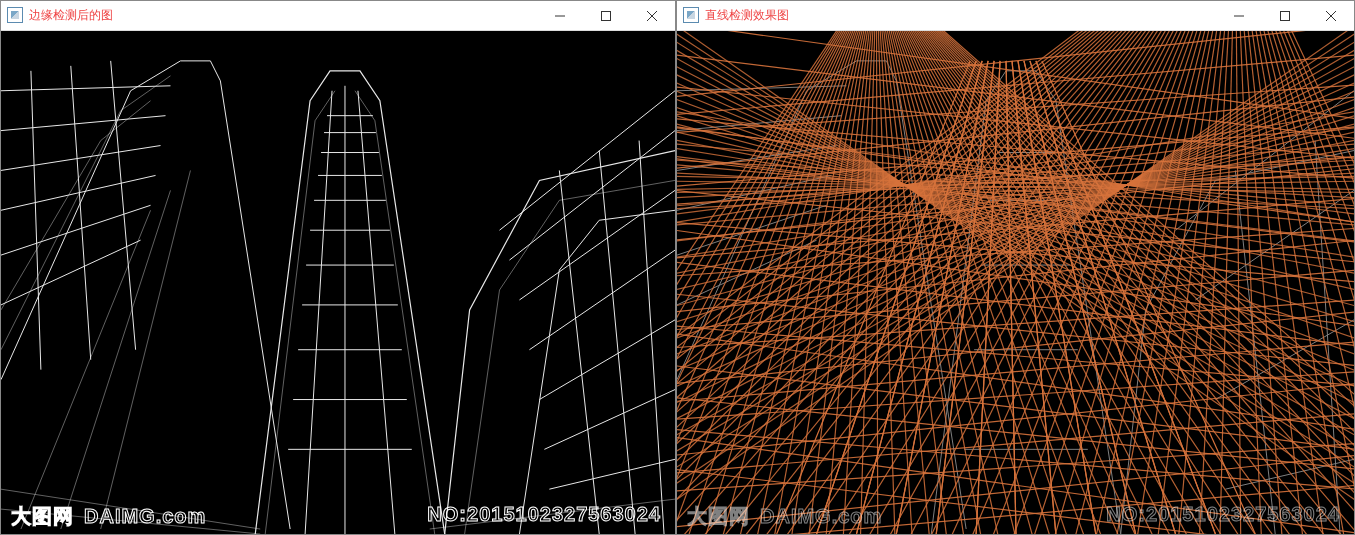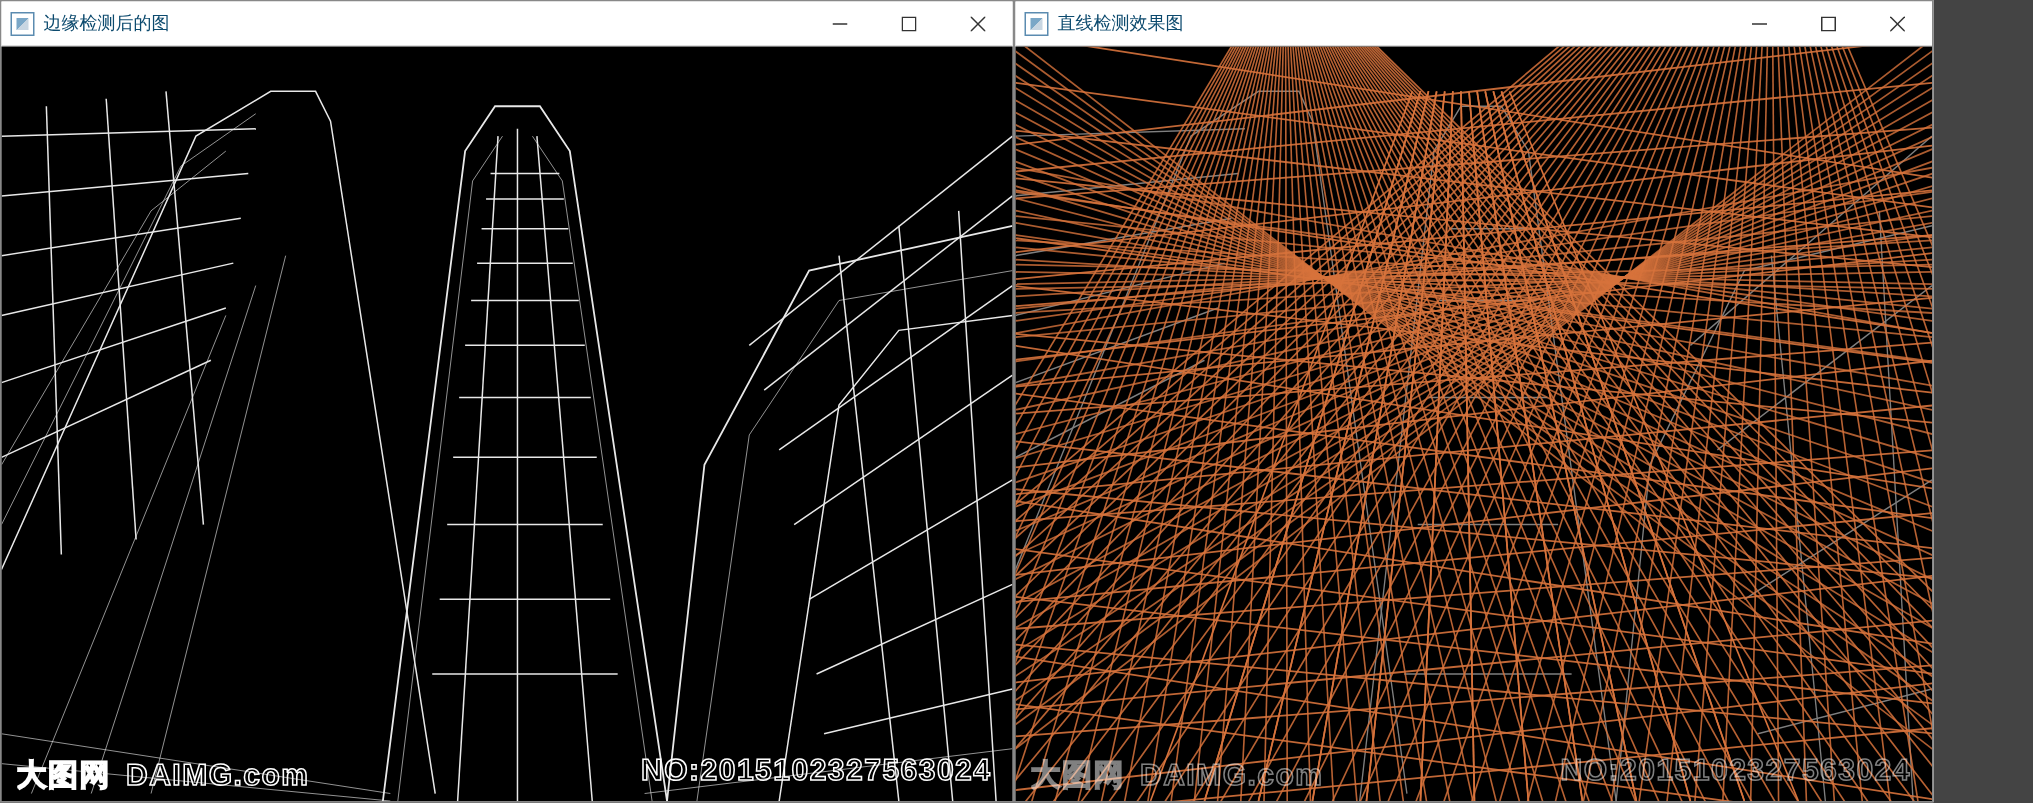--- a/index.html
+++ b/index.html
@@ -13,35 +13,34 @@
     overflow: hidden;
   }
   .window {
     background: #fff;
     border: 1px solid #888;
     display: flex;
     flex-direction: column;
     height: 100%;
   }
   .window.left { width: 676px; }
-  .window.right { width: 613px; }
+  .window.right { width: 679px; }
   .titlebar {
     height: 30px;
     background: #fff;
     display: flex;
     align-items: center;
     justify-content: space-between;
     padding-left: 6px;
     border-bottom: 1px solid #dcdcdc;
   }
   .title-left {
     display: flex;
-    align-items: center;
     gap: 6px;
-    color: #0c4a6e;
+    color: #ef4444;
   }
   .app-icon-box {
     width: 16px; height: 16px;
     border: 1px solid #5b8bb0;
     display: flex; align-items: center; justify-content: center;
   }
   .app-icon-inner {
     width: 8px; height: 8px;
     background: linear-gradient(135deg,#7aa7c7 50%,#c8d6e2 50%);
   }

